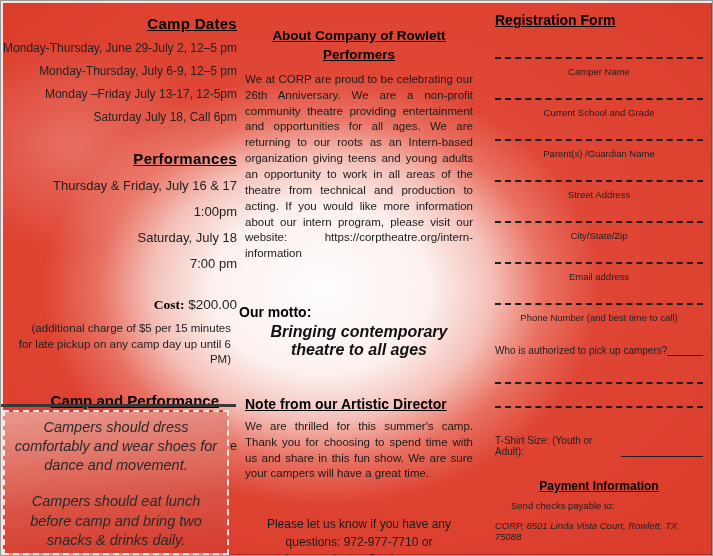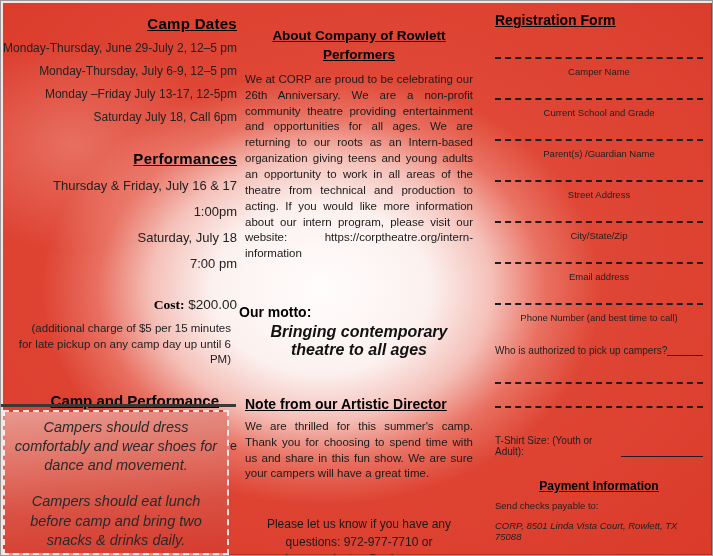--- a/index.html
+++ b/index.html
@@ -57,21 +57,21 @@
   .field-label{font-size:9.5px;text-align:center;margin-top:7px;color:#1f1f1f;}
   .pickup-row{display:flex;align-items:flex-end;font-size:10px;margin-top:3px;color:#1f1f1f;}
   .fill-line{flex:1 1 auto;border-bottom:1.5px solid #1e1e1e;height:11px;}
   .blank-line{border-top:2px dashed #1e1e1e;height:0;}
   .bl-1{margin-top:26px;}
   .bl-2{margin-top:22px;}
   .tshirt-row{display:flex;align-items:flex-end;font-size:10px;margin-top:27px;color:#1f1f1f;}
   .tshirt-row .fill-line{flex:0 0 82px;margin-left:6px;}
   .pay-title{font-size:12px;text-align:center;margin-top:22px;}
   .pay-line{font-size:9.5px;margin-top:9px;color:#1f1f1f;}
-  .pay-line.first{margin-top:7px;}
+  .pay-line.first{margin-top:7px;margin-left:16px;}
   .pay-addr{font-style:italic;}
   .pay-credit{margin-top:14px;}
 </style>
 </head>
 <body>
 
 <div class="page">
 
   <div class="col col-left">
     <div class="h-underline left-title">Camp Dates</div>

